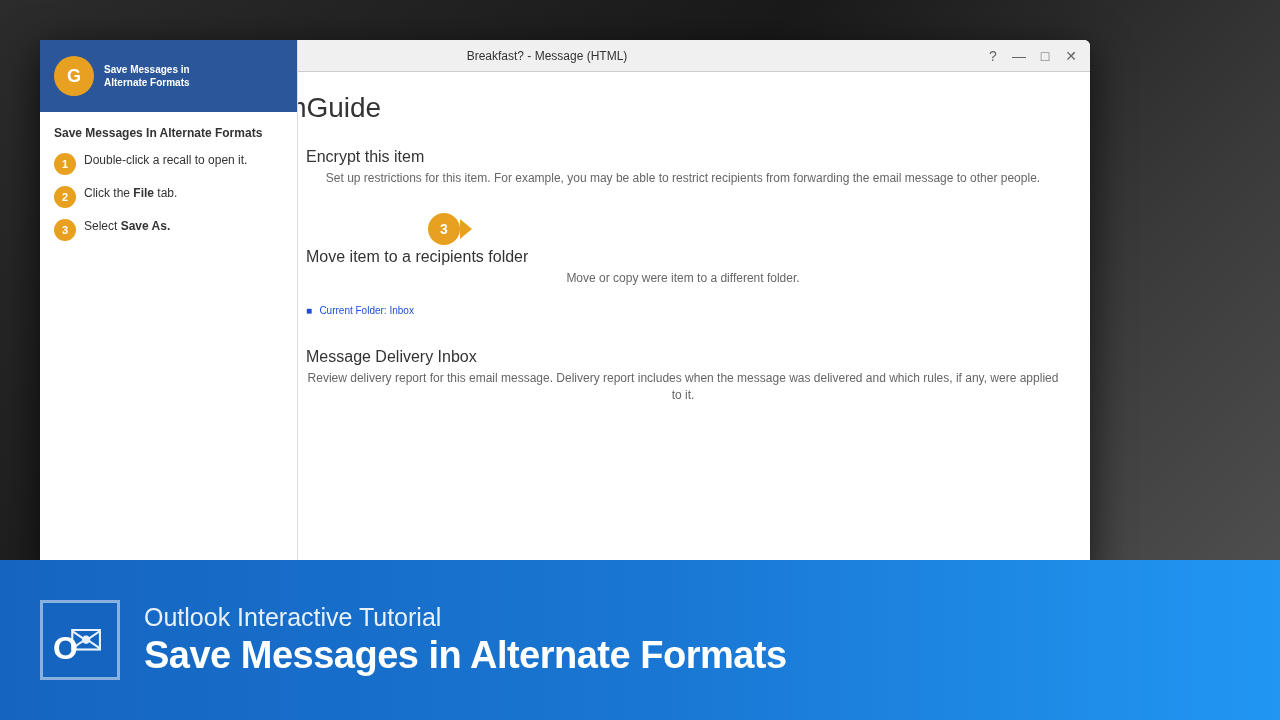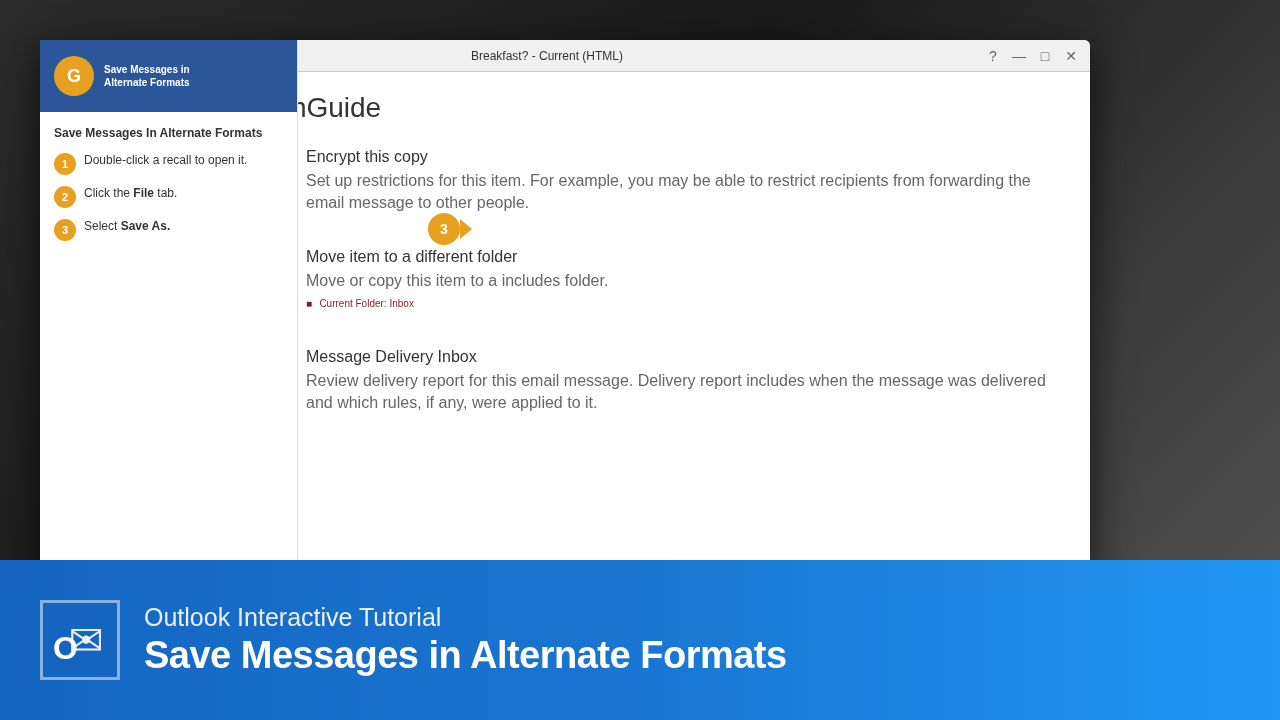--- a/index.html
+++ b/index.html
@@ -122,27 +122,28 @@
       line-height: 1;
     }
     .info-item-text { flex: 1; }
     .info-item-title {
       font-size: 16px;
       color: #333;
       margin-bottom: 4px;
       font-weight: 400;
     }
     .info-item-desc {
-      font-size: 16px;
+      font-size: 12px;
       color: #666;
       line-height: 1.4;
+      text-align: center;
     }
     .info-item-sub {
-      font-size: 12px; color: #7f1d1d;
-      margin-top: 4px;
+      font-size: 12px; color: #1d4ed8;
+      margin-top: 16px;
     }
     .info-item-sub span { font-size: 10px; margin-right: 4px; }
 
     
     .step3-arrow {
       position: absolute;
       left: 428px; top: 213px;
       z-index: 10;
     }
     .step3-circle {
@@ -241,21 +242,21 @@
   </style>
 </head>
 <body>
 
 <div class="bg-photo"></div>
 
 <div class="laptop-screen">
 
   <div class="window-titlebar">
     <div style="width:60px"></div>
-    <div class="window-title">Breakfast? - Current (HTML)</div>
+    <div class="window-title">Breakfast? - Message (HTML)</div>
     <div class="window-controls">
       <div class="win-btn">?</div>
       <div class="win-btn">—</div>
       <div class="win-btn">□</div>
       <div class="win-btn">✕</div>
     </div>
   </div>
 
   <div class="outlook-file-menu">
 
@@ -275,34 +276,34 @@
 
     <div class="file-content">
       <div class="file-content-header">CustomGuide</div>
 
       <div class="info-item">
         <div class="info-item-icon">
           <div class="info-icon-svg">🔒</div>
           <div>Encrypt</div>
         </div>
         <div class="info-item-text">
-          <div class="info-item-title">Encrypt this copy</div>
+          <div class="info-item-title">Encrypt this item</div>
           <div class="info-item-desc">Set up restrictions for this item. For example, you may be able to restrict recipients from forwarding the email message to other people.</div>
         </div>
       </div>
 
       <div class="info-item">
         <div class="info-item-icon">
           <div class="info-icon-svg">📁</div>
           <div style="white-space:pre-line;font-size:10px;color:#555;">Move to
 Folder ▾</div>
         </div>
         <div class="info-item-text">
-          <div class="info-item-title">Move item to a different folder</div>
-          <div class="info-item-desc">Move or copy this item to a includes folder.</div>
+          <div class="info-item-title">Move item to a recipients folder</div>
+          <div class="info-item-desc">Move or copy were item to a different folder.</div>
           <div class="info-item-sub">
             <span>■</span>
             <span>Current Folder:  Inbox</span>
           </div>
         </div>
       </div>
 
       <div class="info-item">
         <div class="info-item-icon">
           <div class="info-icon-svg">📋</div>

